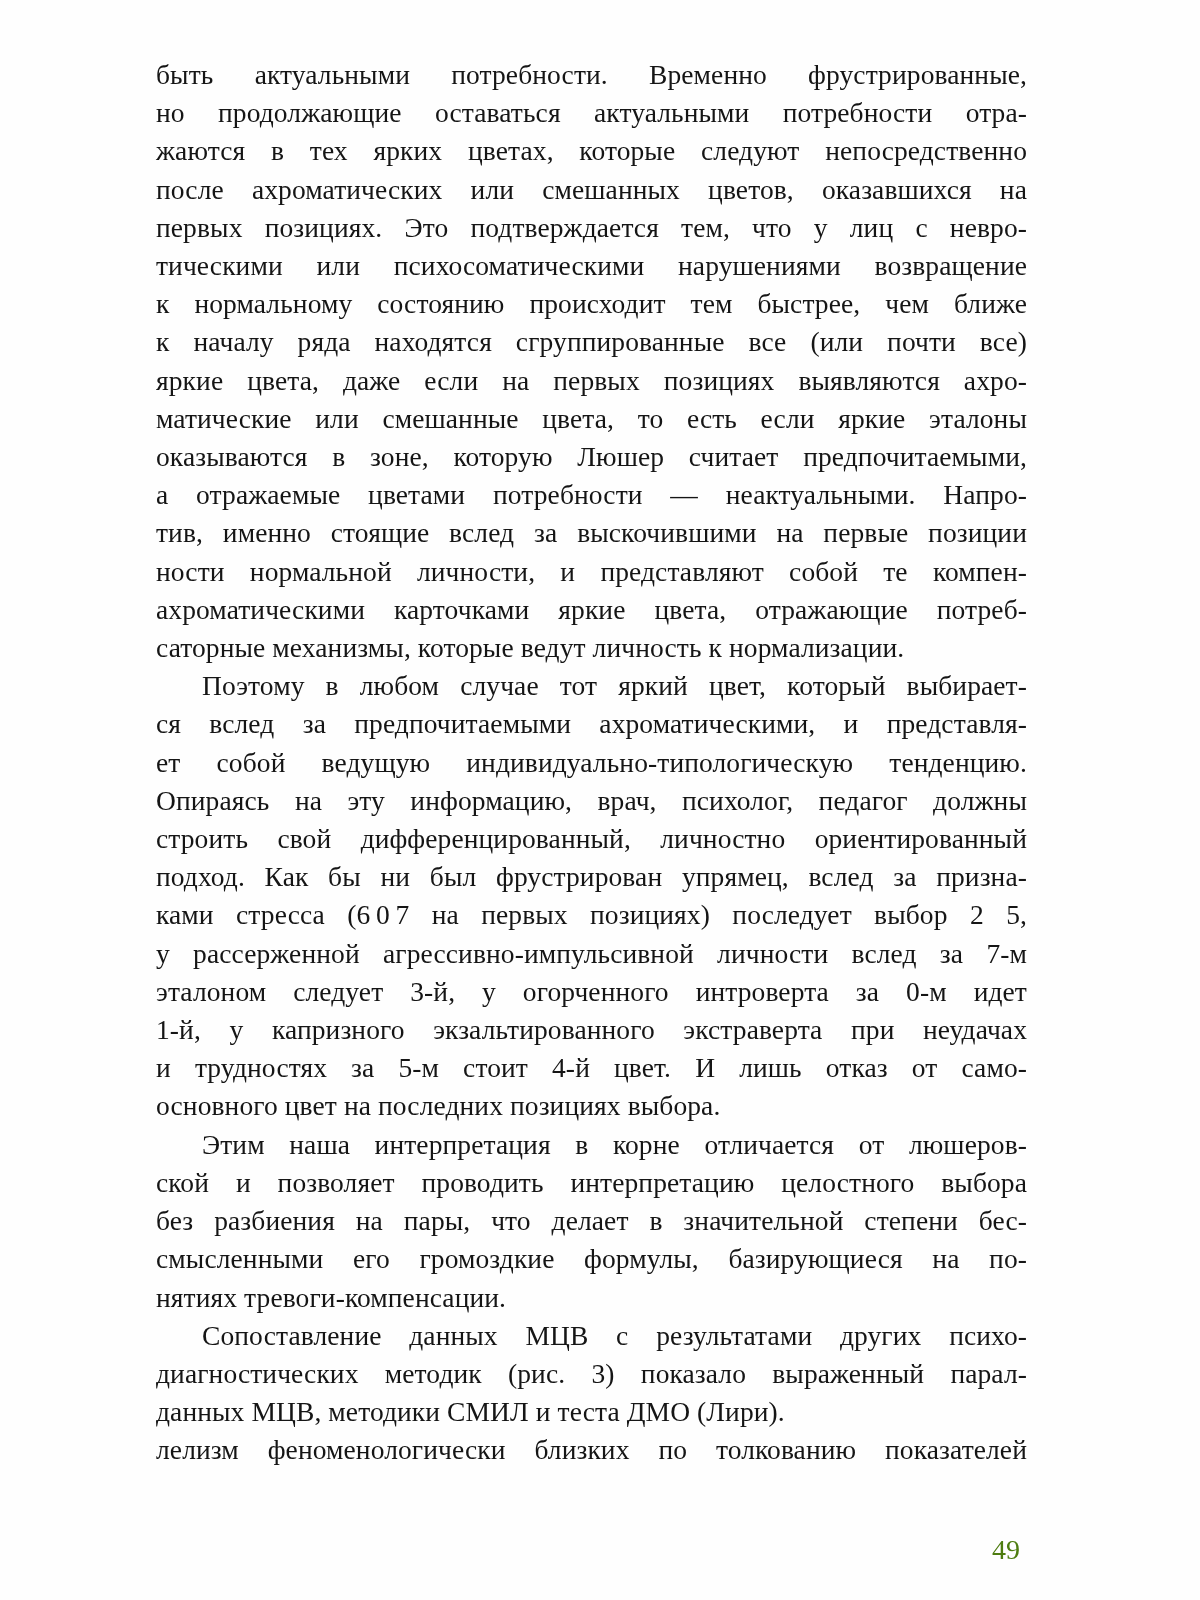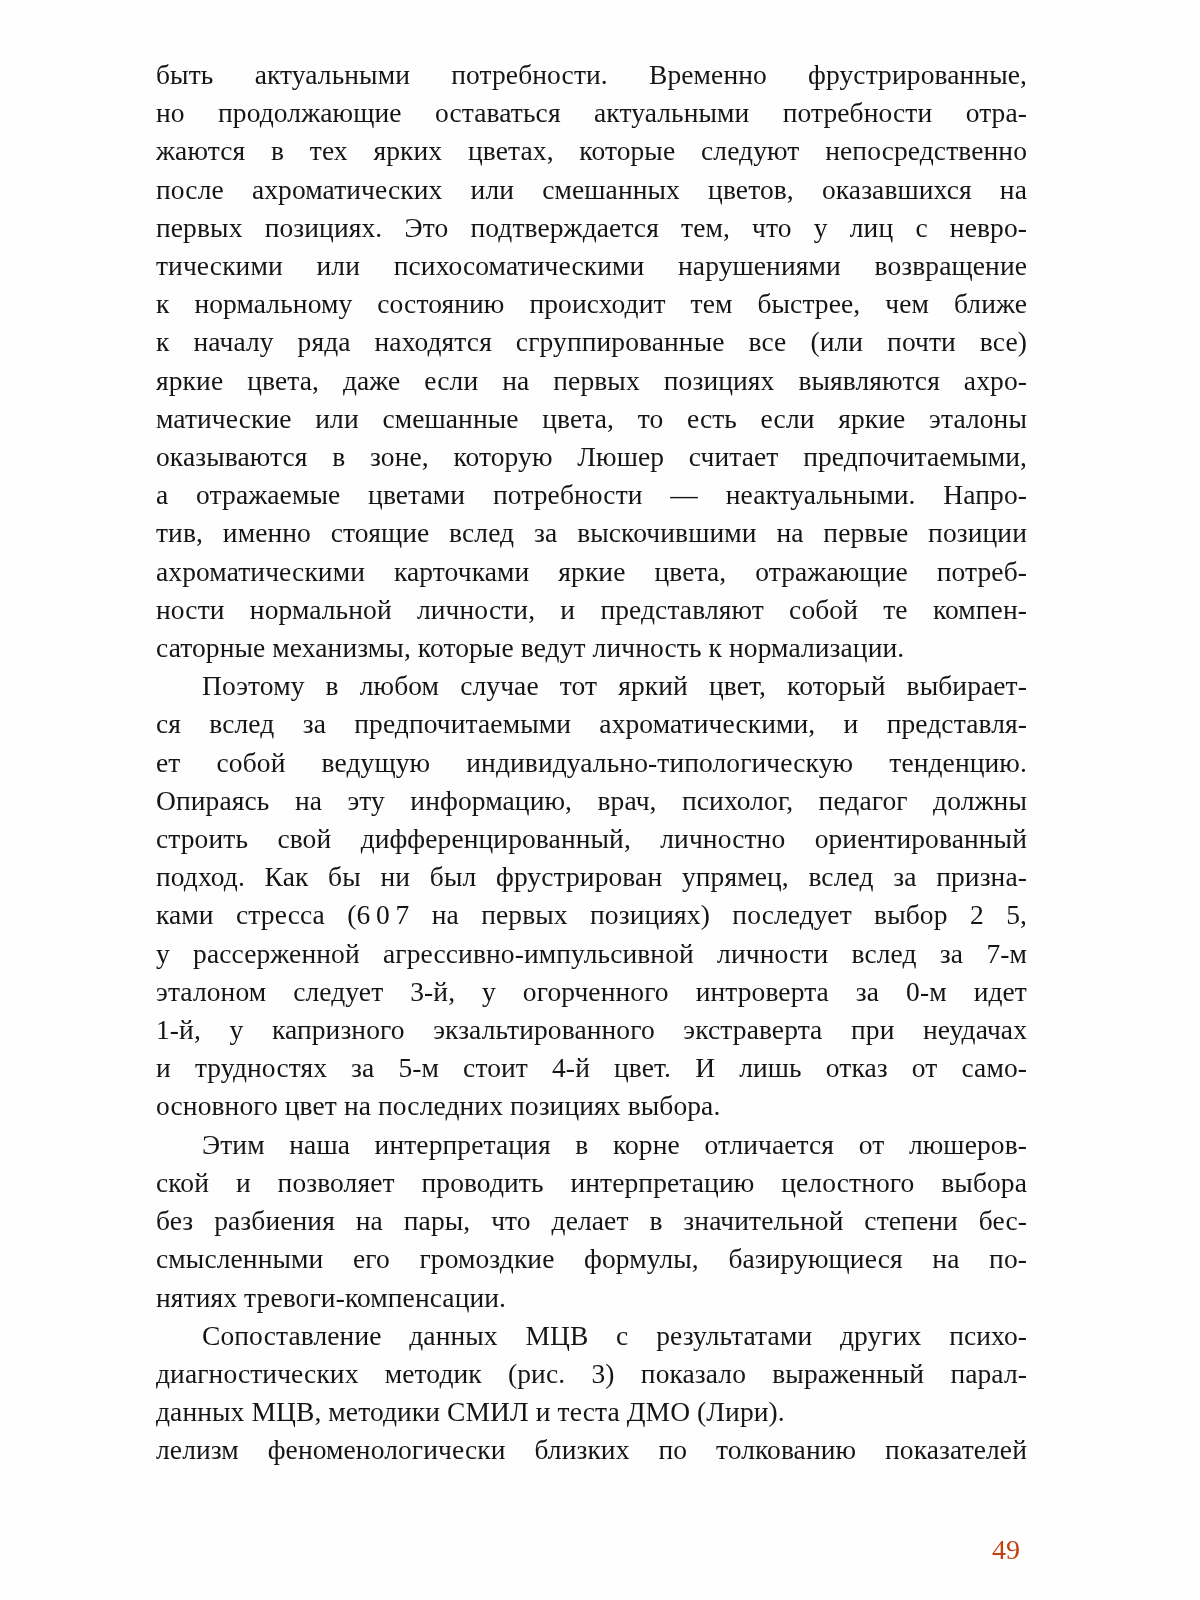--- a/index.html
+++ b/index.html
@@ -39,21 +39,21 @@
   }
   .line.para-end {
     text-align-last: left;
   }
   .page-number {
     position: absolute;
     top: 1534px;
     right: 180px;
     font-family: "Liberation Serif", serif;
     font-size: 28px;
-    color: #c2410c;
+    color: #4d7c0f;
   }
 </style>
 </head>
 <body>
 
 <div class="page">
   <main class="text-block" id="text-block">
       <div class="para">
         <div class="line">быть актуальными потребности. Временно фрустрированные,</div>
         <div class="line">но продолжающие оставаться актуальными потребности отра-</div>
@@ -61,22 +61,22 @@
         <div class="line">после ахроматических или смешанных цветов, оказавшихся на</div>
         <div class="line">первых позициях. Это подтверждается тем, что у лиц с невро-</div>
         <div class="line">тическими или психосоматическими нарушениями возвращение</div>
         <div class="line">к нормальному состоянию происходит тем быстрее, чем ближе</div>
         <div class="line">к началу ряда находятся сгруппированные все (или почти все)</div>
         <div class="line">яркие цвета, даже если на первых позициях выявляются ахро-</div>
         <div class="line">матические или смешанные цвета, то есть если яркие эталоны</div>
         <div class="line">оказываются в зоне, которую Люшер считает предпочитаемыми,</div>
         <div class="line">а отражаемые цветами потребности — неактуальными. Напро-</div>
         <div class="line">тив, именно стоящие вслед за выскочившими на первые позиции</div>
+        <div class="line">ности нормальной личности, и представляют собой те компен-</div>
         <div class="line">ахроматическими карточками яркие цвета, отражающие потреб-</div>
-        <div class="line">ности нормальной личности, и представляют собой те компен-</div>
         <div class="line para-end">саторные механизмы, которые ведут личность к нормализации.</div>
       </div>
       <div class="para">
         <div class="line indent">Поэтому в любом случае тот яркий цвет, который выбирает-</div>
         <div class="line">ся вслед за предпочитаемыми ахроматическими, и представля-</div>
         <div class="line">ет собой ведущую индивидуально-типологическую тенденцию.</div>
         <div class="line">Опираясь на эту информацию, врач, психолог, педагог должны</div>
         <div class="line">строить свой дифференцированный, личностно ориентированный</div>
         <div class="line">подход. Как бы ни был фрустрирован упрямец, вслед за призна-</div>
         <div class="line">ками стресса (6 0 7 на первых позициях) последует выбор 2 5,</div>

